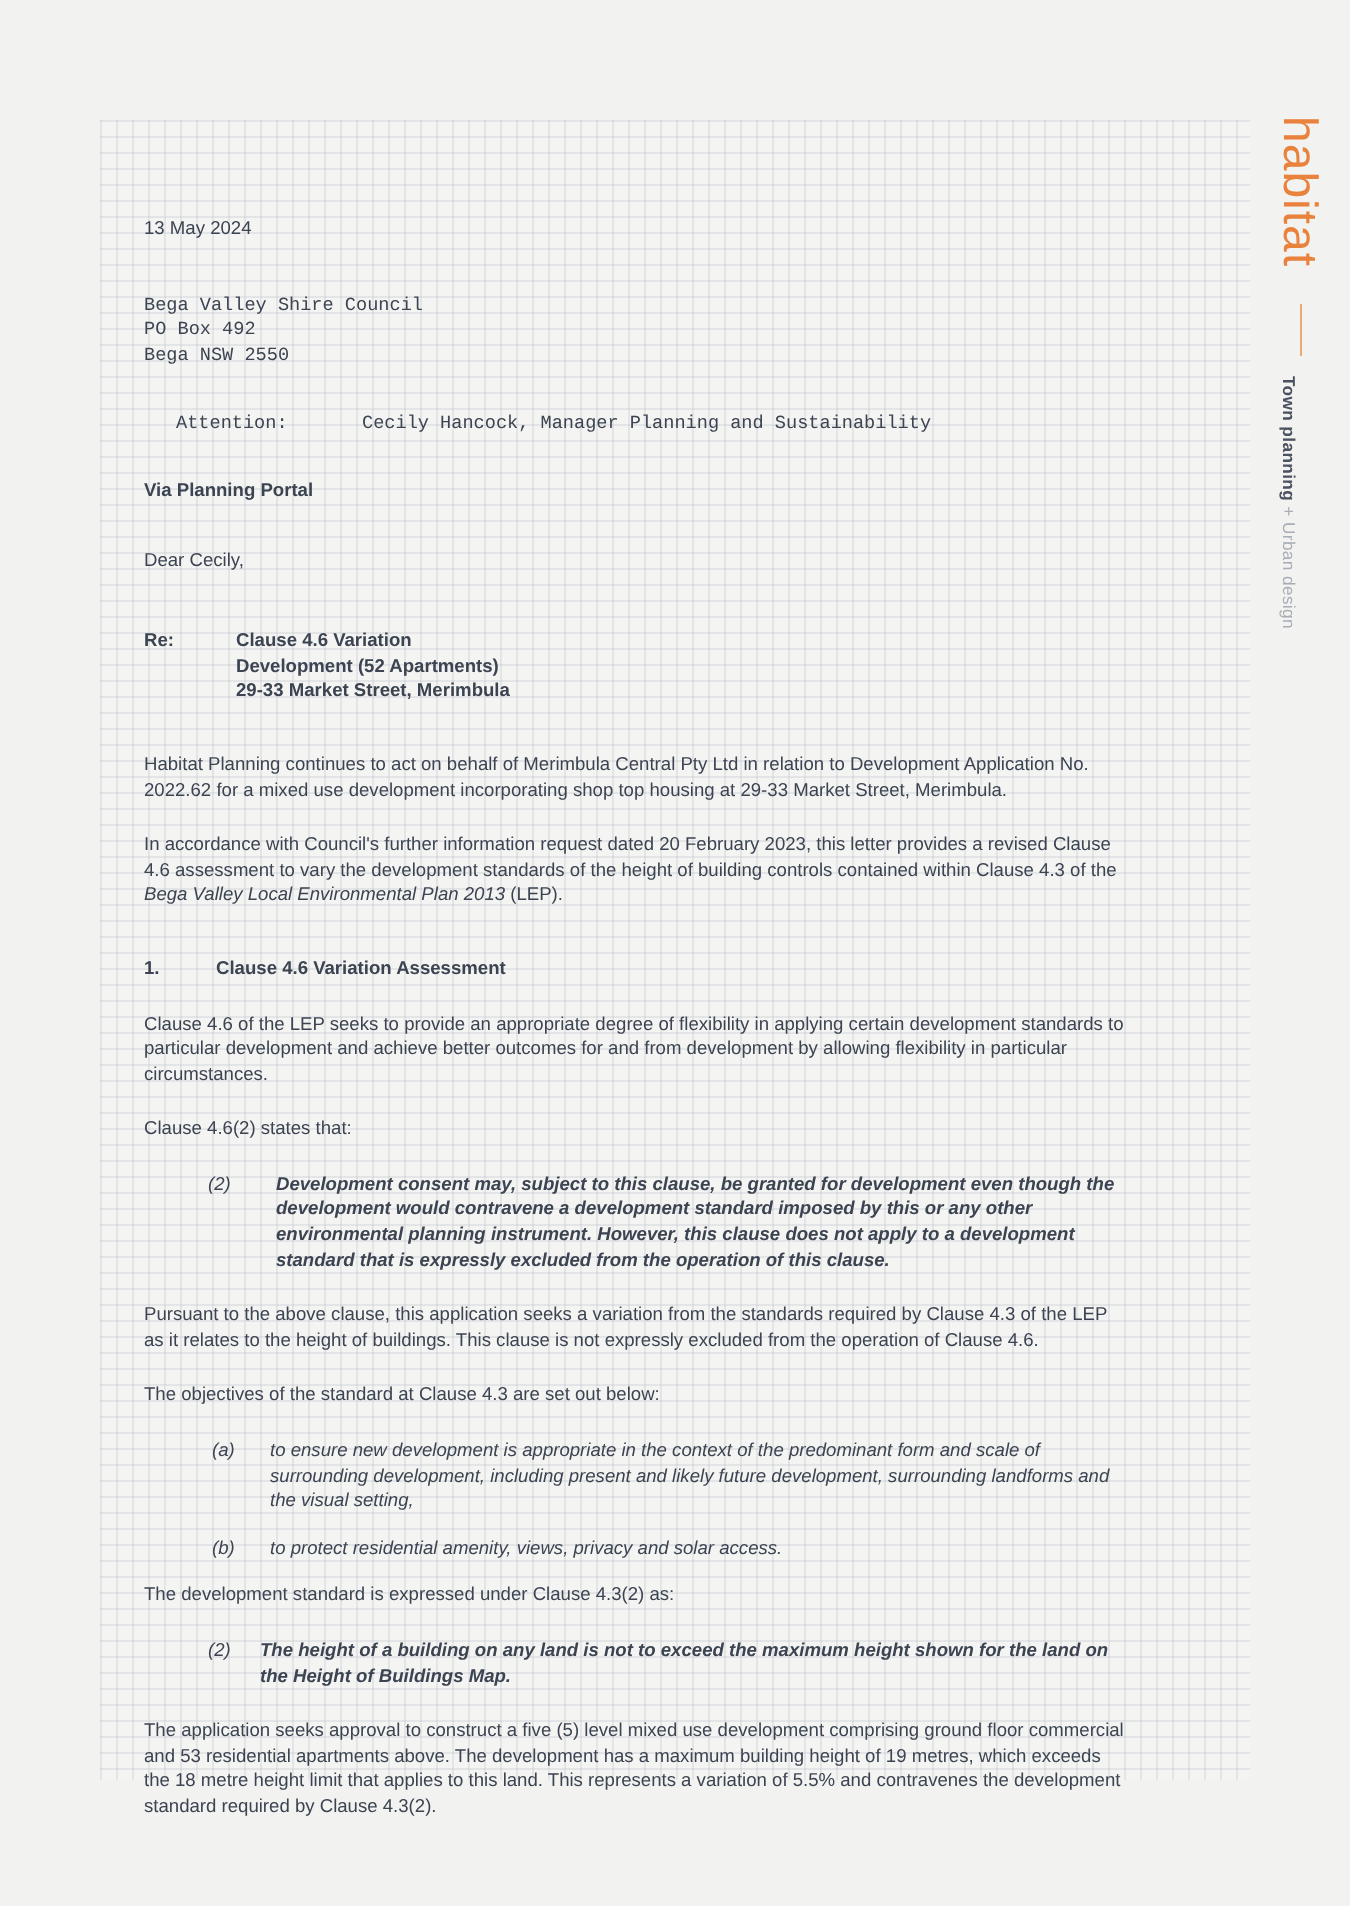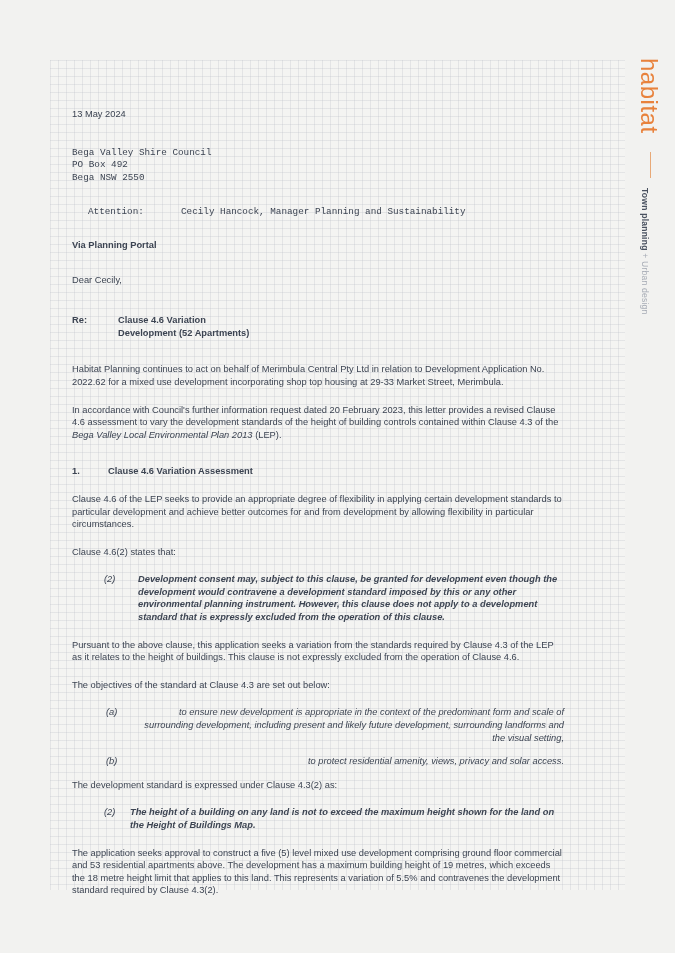--- a/index.html
+++ b/index.html
@@ -102,21 +102,21 @@
 
   .quote.tight .marker { width: 26px; }
 
   .objective {
     display: flex;
     font-style: italic;
     margin: 0 0 11px 0;
     padding-left: 34px;
   }
   .objective .marker { width: 29px; flex: none; }
-  .objective .otext { flex: 1; text-align: right; }
+  .objective .otext { flex: 1; }
   .objective:last-of-type { margin-bottom: 15px; }
 
   em.legref { font-style: italic; }
 
   
   .letterhead {
     position: absolute;
     right: 0;
     top: 0;
     width: 50px;
@@ -192,20 +192,21 @@
 
     <div class="via">Via Planning Portal</div>
 
     <div class="salutation">Dear Cecily,</div>
 
     <div class="re-block">
       <span class="re-label">Re:</span>
       <span class="re-lines">
         <div>Clause 4.6 Variation</div>
         <div>Development (52 Apartments)</div>
+        <div>29-33 Market Street, Merimbula</div>
       </span>
     </div>
 
     <p class="body">Habitat Planning continues to act on behalf of Merimbula Central Pty Ltd in relation to Development Application No. 2022.62 for a mixed use development incorporating shop top housing at 29-33 Market Street, Merimbula.</p>
 
     <p class="body"><span>In accordance with Council's further information request dated 20 February 2023, this letter provides a revised Clause 4.6 assessment to vary the development standards of the height of building controls contained within Clause 4.3 of the </span><em class="legref">Bega Valley Local Environmental Plan 2013</em><span> (LEP).</span></p>
 
     <div class="section-heading">
       <span class="num">1.</span>
       <span class="title">Clause 4.6 Variation Assessment</span>

